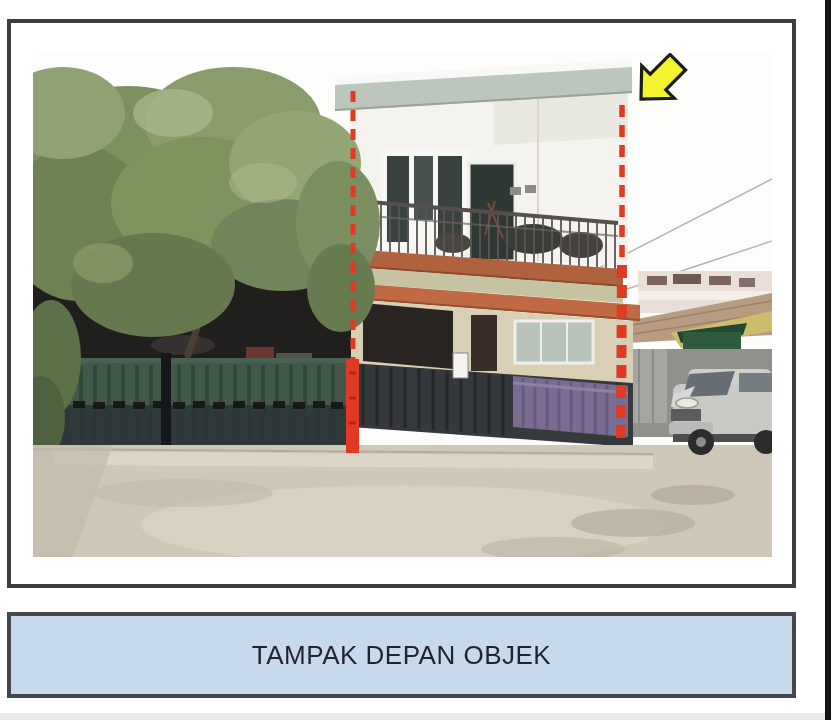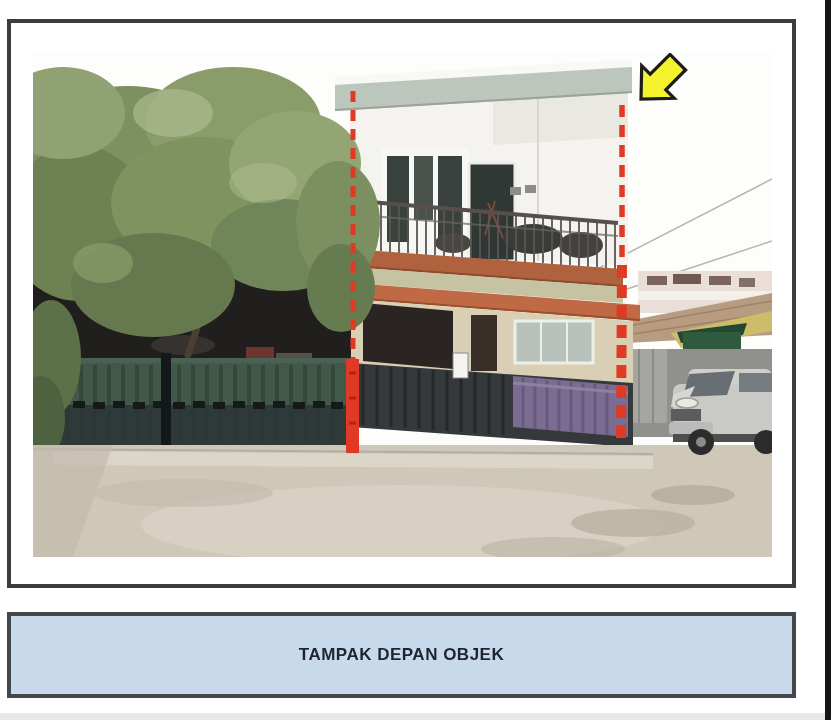--- a/index.html
+++ b/index.html
@@ -17,21 +17,21 @@
     position:absolute;left:22px;top:30px;width:739px;height:504px;
     filter:blur(0.5px);
   }
   .caption-box{
     position:absolute;left:7px;top:612px;width:781px;height:78px;
     border:4px solid var(--caption_border,#45484b);
     background:var(--caption_bg,#c9d9ec);
     display:flex;align-items:center;justify-content:center;
   }
   .caption-text{
-    font-size:17px;font-weight:bold;letter-spacing:0.5px;
+    font-size:26px;font-weight:normal;letter-spacing:0.5px;
     color:var(--caption_text,#1f2530);
   }
   .page-rule{
     position:absolute;left:825px;top:0;width:6px;height:720px;
     background:var(--page_rule,#151515);
   }
   .bottom-strip{
     position:absolute;left:0;top:713px;width:825px;height:7px;
     background:#eae8e4;
   }

